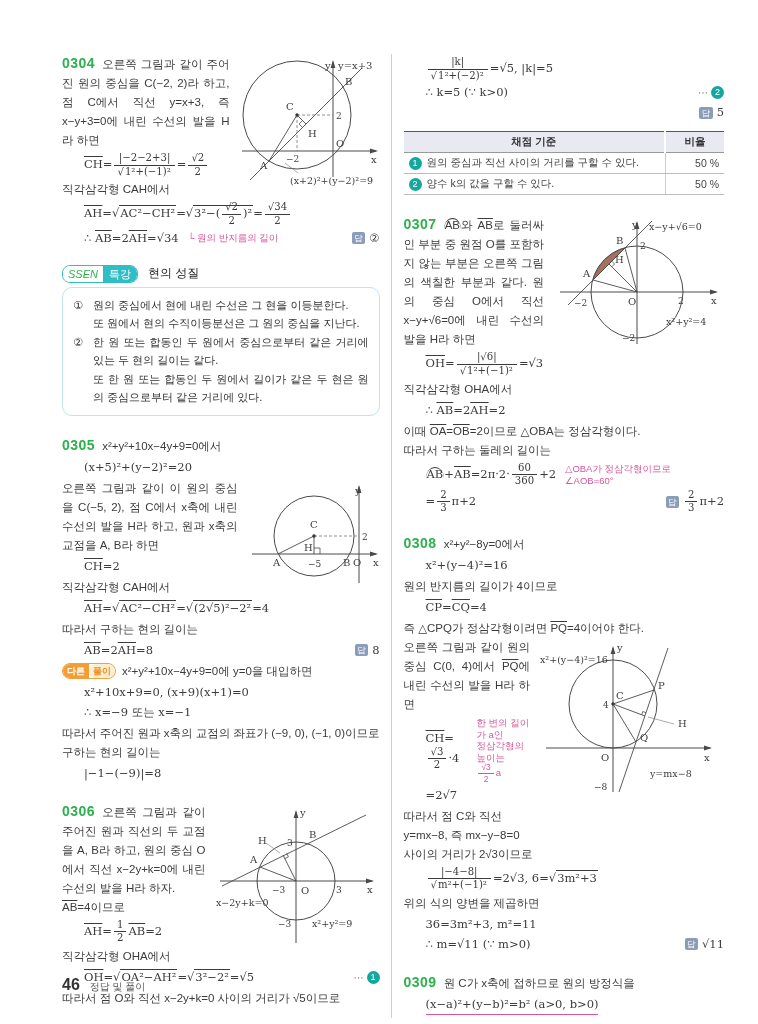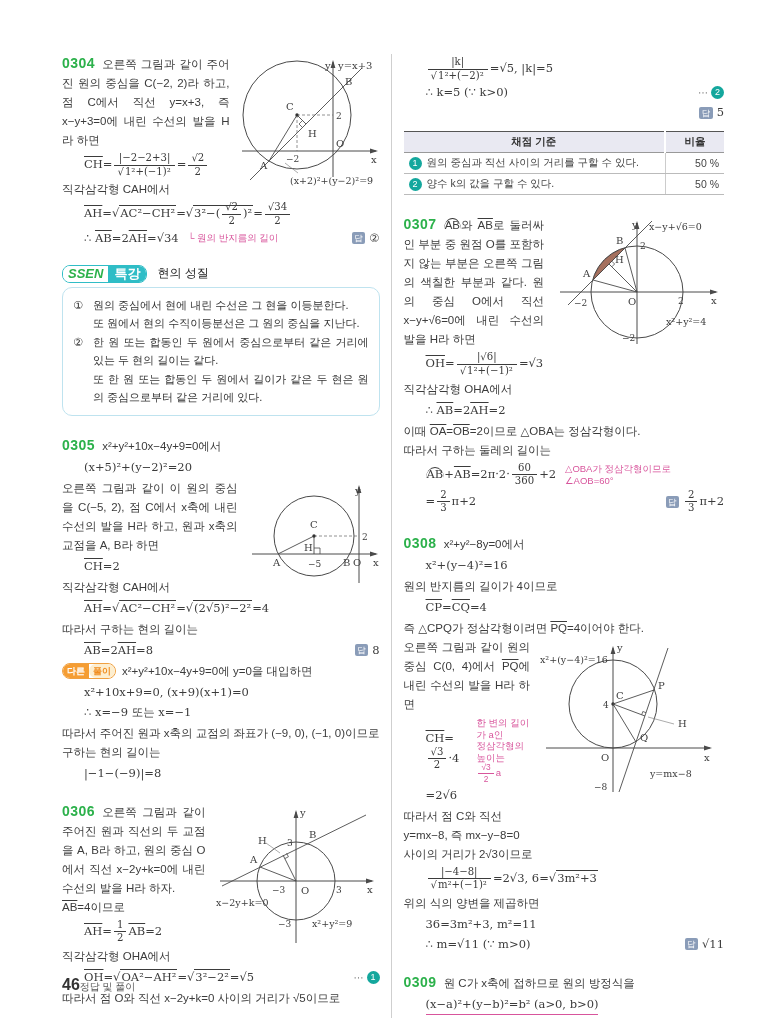--- a/index.html
+++ b/index.html
@@ -30,21 +30,21 @@
   .ansbox{background:#8a9cb8;color:#fff;font-size:8.5px;line-height:12px;padding:0 2.5px;border-radius:2px;
           font-family:"Liberation Sans",sans-serif;}
   .step{display:inline-flex;align-items:center;gap:3px;color:#777;font-size:10px;margin-left:8px;white-space:nowrap;}
   .stepn{width:13px;height:13px;border-radius:50%;background:#14a79d;color:#fff;font-size:9px;line-height:13px;
          text-align:center;display:inline-block;font-style:normal;font-family:"Liberation Sans",sans-serif;}
   .fig{float:right;margin:2px 0 6px 8px;}
   svg text{font-family:"DejaVu Serif","Liberation Serif",serif;fill:#3c3c3c;}
   
   .ssen{margin-top:18px;}
   .ssen-head{display:flex;align-items:center;gap:10px;margin-bottom:4px;}
-  .badge{display:inline-flex;border:1.6px solid #2fbdc6;border-radius:8px;overflow:hidden;font-size:13px;font-weight:bold;line-height:16px;}
+  .badge{display:inline-flex;border:1.6px solid #2fbdc6;border-radius:8px;overflow:hidden;font-size:11px;font-weight:normal;line-height:16px;}
   .badge-l{color:#2cb14b;background:#fff;padding:0 5px;font-style:italic;}
   .badge-r{color:#fff;background:#2fbdc6;padding:0 6px;}
   .ssen-title{font-weight:normal;font-size:12px;color:#222;}
   .ssen-body{border:1.6px solid #bfe3ef;border-radius:10px;padding:8px 10px;font-size:11px;line-height:18.5px;color:#333;}
   .ssen-item{display:flex;gap:4px;}
   .ssen-m{flex:0 0 16px;}
   .ssen-t{white-space:pre-line;text-align:justify;}
   
   .altbadge{display:inline-flex;border-radius:8px;overflow:hidden;font-size:9px;font-weight:bold;line-height:14px;
             border:1px solid #f0a040;margin-right:6px;vertical-align:1px;}
@@ -52,21 +52,21 @@
   .alt-r{background:#fdeecf;color:#f08c1e;padding:0 4px;border-radius:7px;}
   
   .grade{width:100%;border-collapse:collapse;margin-top:10px;font-size:10.5px;}
   .grade th{background:#e9e9f2;border-top:1.5px solid #555;border-bottom:1px solid #999;padding:3px 4px;
             font-weight:bold;color:#333;text-align:center;}
   .grade th.ratio{width:50px;border-left:2px solid #fff;}
   .grade td{border-bottom:1px solid #bbb;padding:3px 5px;color:#444;}
   .grade td.ratio{text-align:right;border-left:1px solid #ccc;}
   .grade .rowflex{display:flex;align-items:center;gap:5px;}
   
-  .footer{position:absolute;left:62px;top:976px;display:flex;align-items:baseline;}
+  .footer{position:absolute;left:62px;top:976px;display:flex;align-items:baseline;gap:10px;}
   .fp{font-size:16px;font-weight:bold;color:#333;}
   .fl{font-size:10px;color:#555;}
 </style>
 </head>
 <body>
 
 <div class="page">
   <div class="cols">
     <div class="col-left">
       <div class="problem" id="m-0304">
@@ -436,21 +436,21 @@
               <span class="lc"><span class="ov">CH</span>=<span class="fr">
                   <span class="fn">√3</span>
                   <span class="fd">2</span>
                 </span>·4</span>
               <span class="ann">한 변의 길이가 a인
 정삼각형의 높이는
 <span class="fr"><span class="fn">√3</span><span class="fd">2</span></span>a</span>
               <span class="sp"></span>
             </div>
             <div class="line m">
-              <span class="lc"> =2√6</span>
+              <span class="lc"> =2√7</span>
               <span class="sp"></span>
             </div>
             <div class="line b"><span class="lc">따라서 점 C와 직선</span></div>
             <div class="line b"><span class="lc">y=mx−8, 즉 mx−y−8=0</span></div>
             <div class="line b"><span class="lc">사이의 거리가 2√3이므로</span></div>
             <div class="line m">
               <span class="lc"><span class="fr">
                   <span class="fn">|−4−8|</span>
                   <span class="fd">√<span class="rt">m²+(−1)²</span></span>
                 </span>=2√3,  6=√<span class="rt">3m²+3</span></span>

